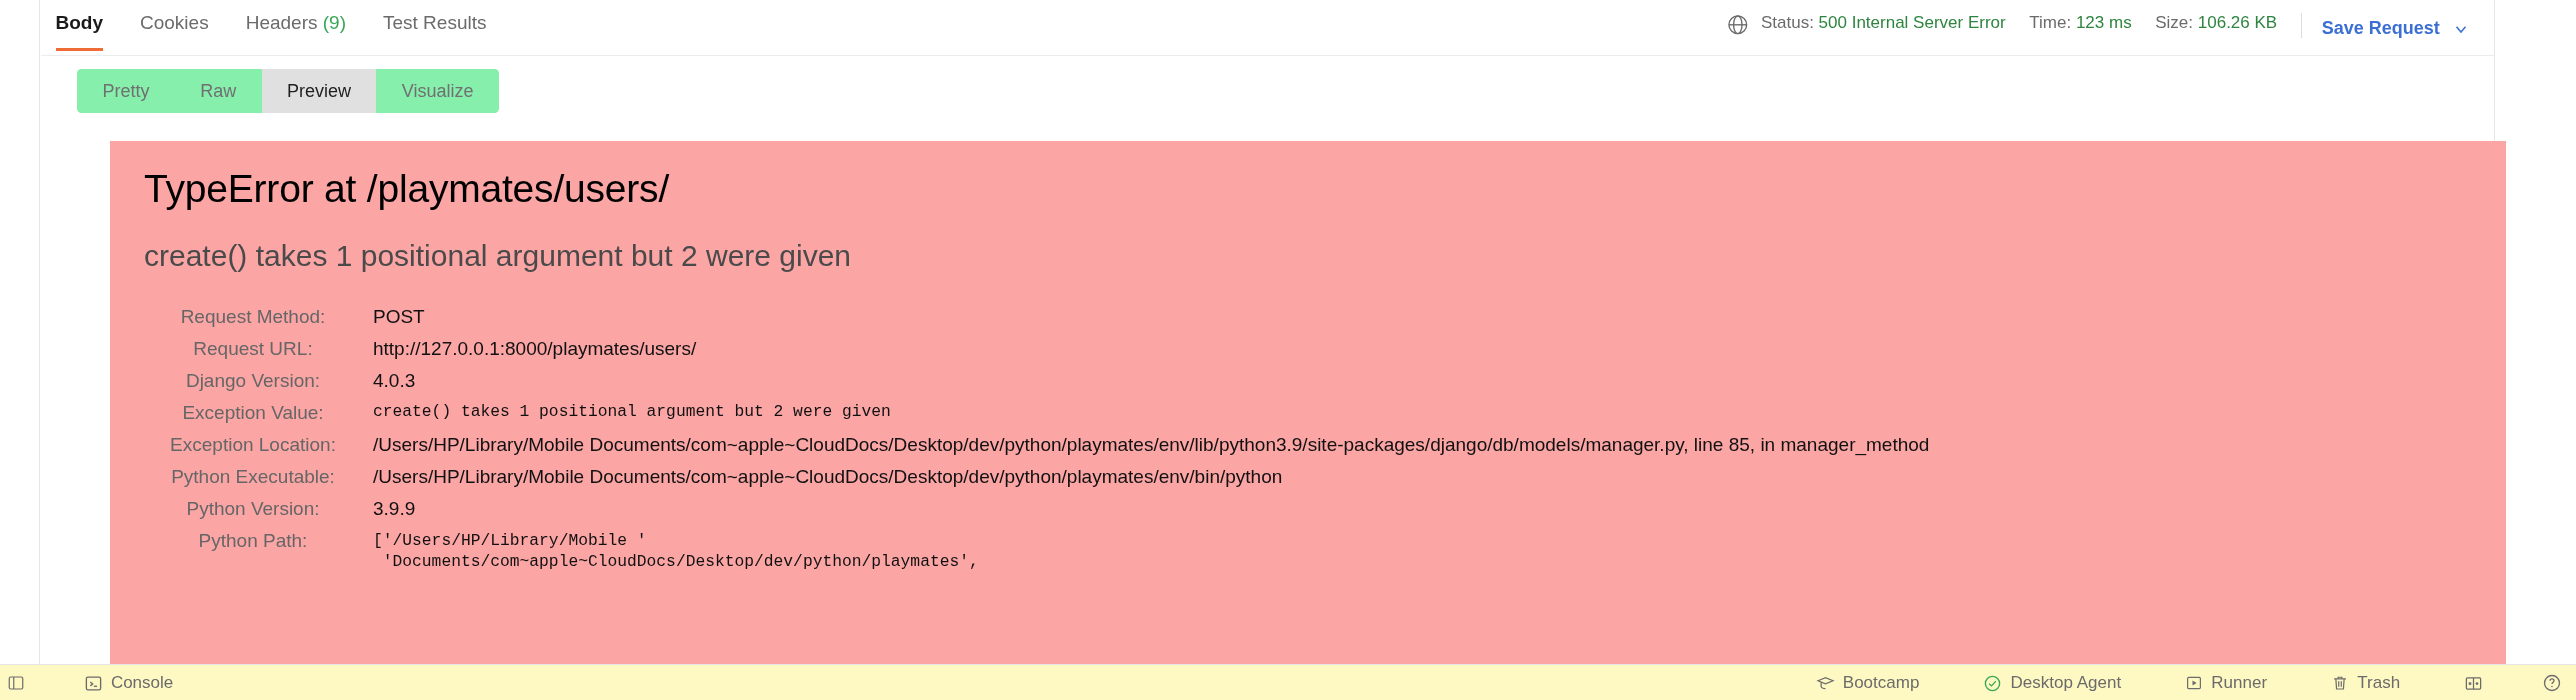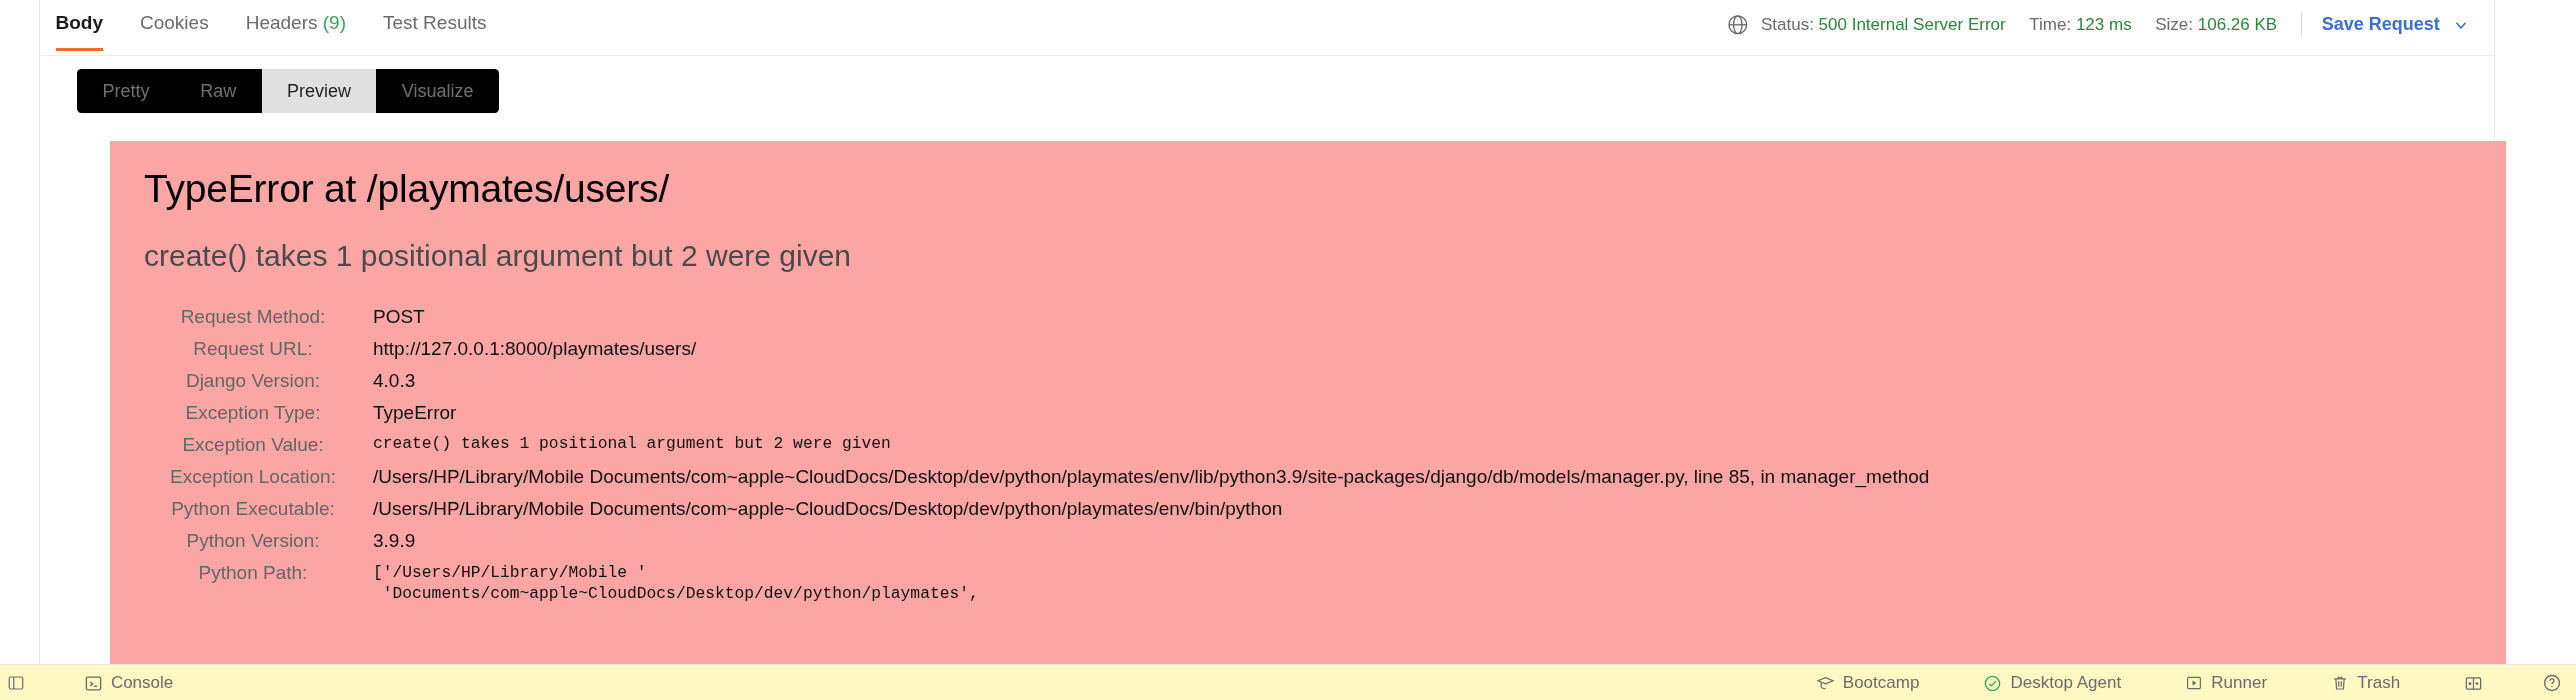--- a/index.html
+++ b/index.html
@@ -64,22 +64,22 @@
     position: absolute; left: 0; bottom: -19px;
     height: 2.7px; width: 100%;
     background: #ef6c37;
   }
   .tab .count { color: #3aa757; font-weight: 400; }
 
   
   .meta {
     position: absolute; right: 0; top: 0;
     height: 44px;
-    display: flex; align-items: center;
-    padding-top: 5px;
+    display: flex; 
+    padding-top: 13px;
   }
   .globe-icon {
     display: inline-flex; align-items: center; justify-content: center;
     width: 23.6px; height: 23.6px; margin-right: 11.8px;
   }
   .meta-item {
     font-size: 17px; color: #6b6b6b; margin-right: 23.6px; white-space: nowrap;
   }
   .meta-item .v { color: #2e8540; }
   .meta-item .v-err { color: #2e8540; }
@@ -92,21 +92,21 @@
     margin-right: 23.6px;
   }
   .save-response .chev {
     margin-left: 12.7px; display: inline-flex; align-items: center;
   }
 
   
   .subtabs-wrap {
     position: absolute; left: 36px; top: 69px;
     height: 44px;
-    background: #000000;
+    background: #86efac;
     border-radius: 4.5px;
     display: flex;
     overflow: hidden;
   }
   .subtab {
     padding: 0 25.4px;
     height: 44px;
     display: flex; align-items: center; justify-content: center;
     font-size: 18px; color: #707070; cursor: pointer; white-space: nowrap;
   }
@@ -292,24 +292,20 @@
             </tr>
             <tr>
               <th>Request URL:</th>
               <td>http://127.0.0.1:8000/playmates/users/</td>
             </tr>
             <tr>
               <th>Django Version:</th>
               <td>4.0.3</td>
             </tr>
             <tr>
-              <th>Exception Type:</th>
-              <td>TypeError</td>
-            </tr>
-            <tr>
               <th>Exception Value:</th>
               <td class="mono">create() takes 1 positional argument but 2 were given</td>
             </tr>
             <tr>
               <th>Exception Location:</th>
               <td>/Users/HP/Library/Mobile Documents/com~apple~CloudDocs/Desktop/dev/python/playmates/env/lib/python3.9/site-packages/django/db/models/manager.py, line 85, in manager_method</td>
             </tr>
             <tr>
               <th>Python Executable:</th>
               <td>/Users/HP/Library/Mobile Documents/com~apple~CloudDocs/Desktop/dev/python/playmates/env/bin/python</td>

